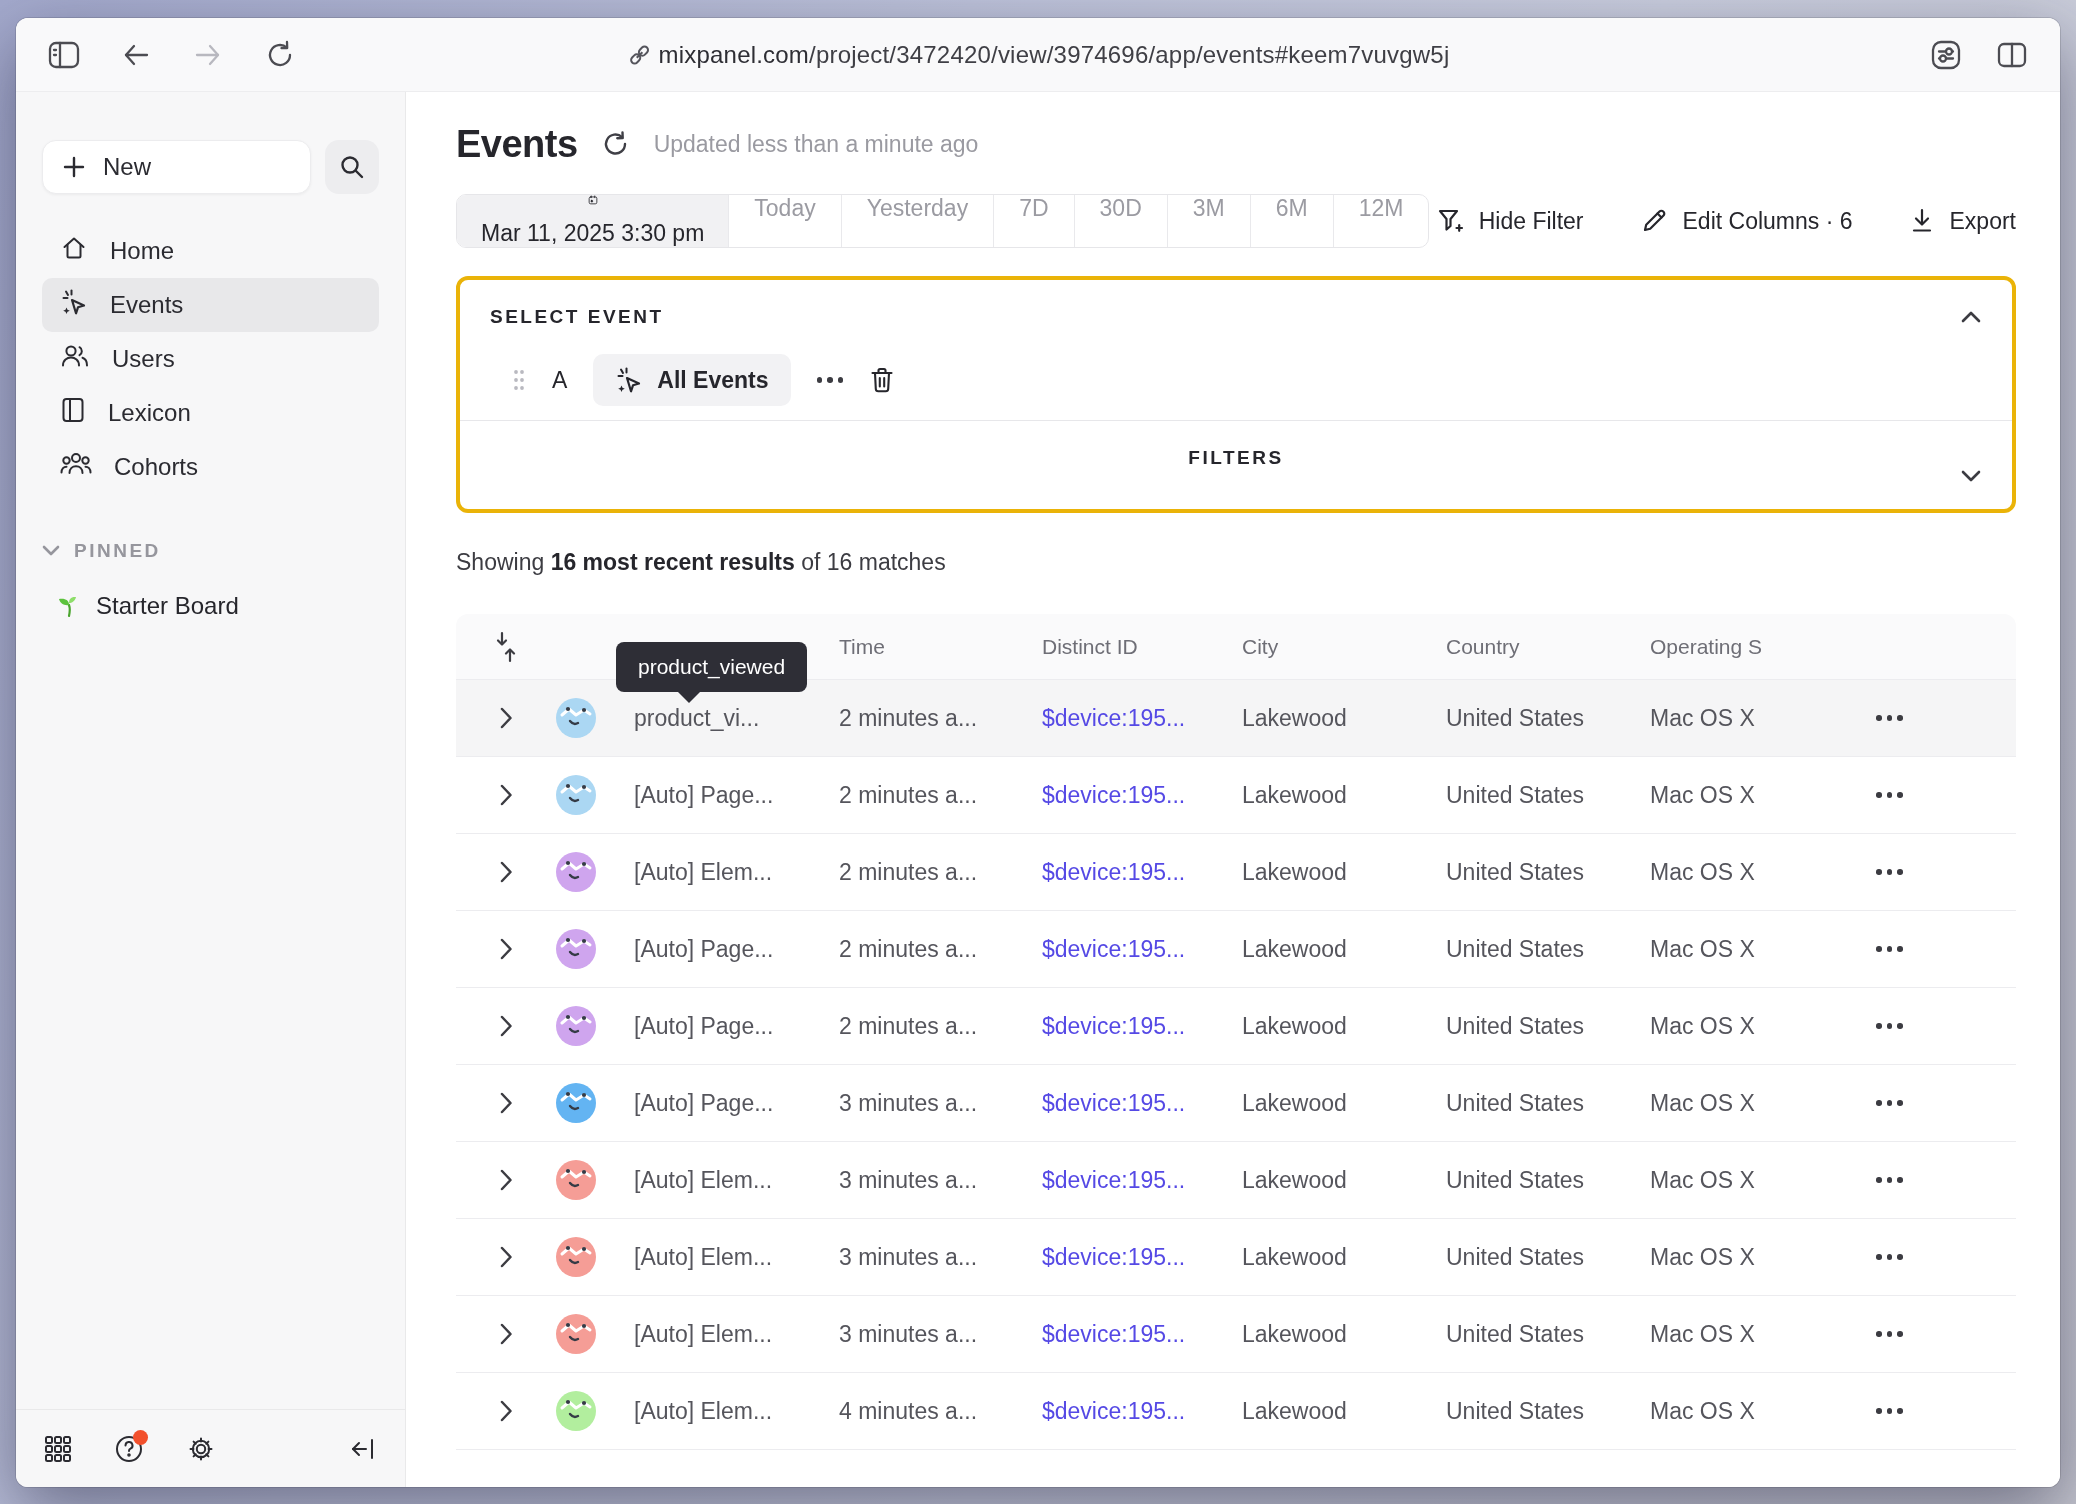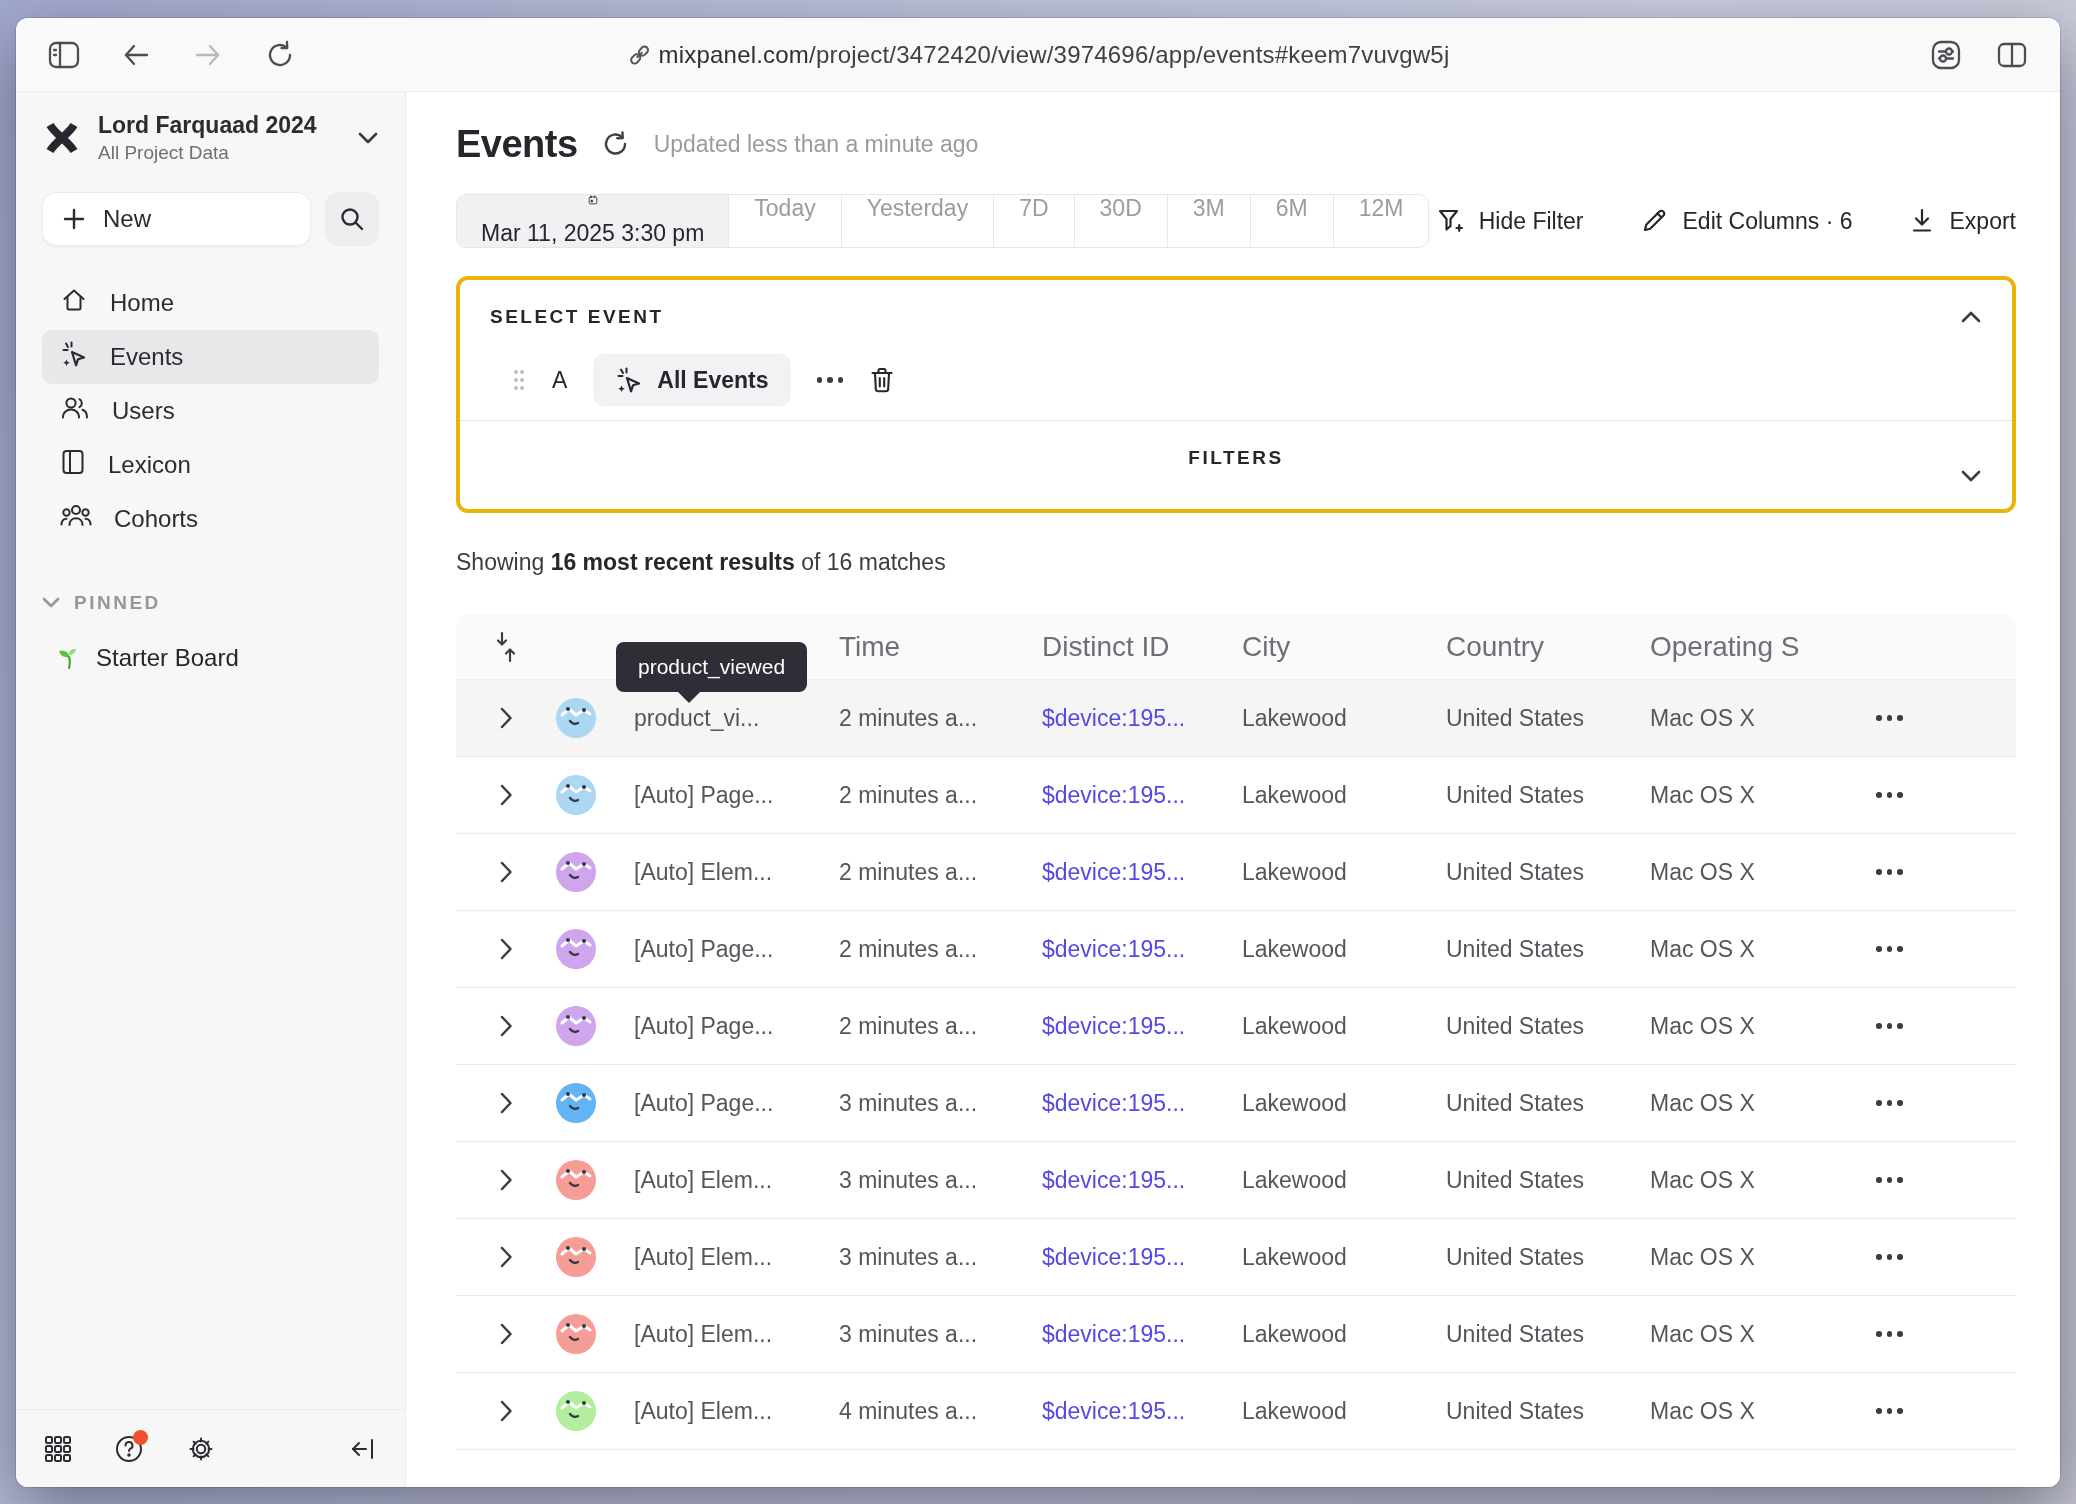--- a/index.html
+++ b/index.html
@@ -80,21 +80,21 @@
   .add-row { margin-top:18px; margin-bottom:16px; padding-left:84px; }
   .add-btn { display:inline-flex; align-items:center; gap:14px; font-size:23px; color:#26262c; cursor:pointer; }
   .add-btn svg { stroke:#26262c; stroke-width:2.4; stroke-linecap:round; }
   .qc-filters { border-top:1px solid #e7e7ea; padding:26px 30px; display:flex; align-items:center; font-size:19px; font-weight:700; letter-spacing:2.5px; color:#26262c;flex-direction:column; }
   .qc-filters .chev { margin-left:auto; cursor:pointer; }
   .showing { margin-top:36px; font-size:23px; color:#3c3c42; }
   .showing b { color:#26262c; }
   
   .etable { margin-top:38px; position:relative; }
   .thead, .trow { display:grid; grid-template-columns:100px 78px 205px 203px 200px 204px 204px 224px 1fr; align-items:center; }
-  .thead { height:66px; background:#fafafb; border-radius:12px 12px 0 0; border-bottom:1px solid #ececef; font-size:28px; color:#6e6e76; }
+  .thead { height:66px; background:#fafafb; border-radius:12px 12px 0 0; border-bottom:1px solid #ececef; font-size:21px; color:#6e6e76; }
   .th-sort { display:flex; justify-content:center; cursor:pointer; }
   .th-sort svg { stroke:#3c3c42; fill:none; stroke-width:2.2; stroke-linecap:round; stroke-linejoin:round; }
   .trow { height:77px; border-bottom:1px solid #ececef; font-size:23px; color:#55555c; background:#fff; }
   .trow.hovered { background:#f5f5f6; }
   .c-exp { display:flex; justify-content:center; cursor:pointer; }
   .c-exp svg { stroke:#3c3c42; fill:none; stroke-width:2.5; stroke-linecap:round; stroke-linejoin:round; }
   .c-av { display:flex; }
   .c-id { color:#5549e5; cursor:pointer; }
   .c-act { display:flex; padding-left:2px; }
   .tooltip { position:absolute; top:28px; left:160px; background:#2e2e36; color:#fff; font-size:21px; padding:13px 22px; border-radius:8px; white-space:nowrap; z-index:5; }
@@ -159,35 +159,20 @@
             <rect x="2" y="2" width="26" height="22" rx="5"></rect>
             <line x1="15" y1="2" x2="15" y2="24"></line>
           </svg>
       </div>
     </div>
   </div>
 
   <div class="app">
 
     <div class="sidebar">
-      <div class="project-row">
-        <svg width="40" height="40" viewBox="0 0 40 40">
-            <g stroke="#27272f" stroke-width="8" fill="none">
-              <path d="M8 7 C14 17 26 23 32 33"></path>
-              <path d="M32 7 C26 17 14 23 8 33"></path>
-            </g>
-          </svg>
-        <div class="project-meta">
-          <span class="project-name">Lord Farquaad 2024</span>
-          <span class="project-sub">All Project Data</span>
-        </div>
-        <svg class="chev" width="22" height="14" viewBox="0 0 22 14">
-            <polyline points="3,3 11,11 19,3"></polyline>
-          </svg>
-      </div>
 
       <div class="new-row">
         <div class="new-btn">
           <svg width="22" height="22" viewBox="0 0 22 22" stroke="#2b2b31" stroke-width="2.4" stroke-linecap="round">
               <line x1="11" y1="2" x2="11" y2="20"></line>
               <line x1="2" y1="11" x2="20" y2="11"></line>
             </svg>
           <span>New</span>
         </div>
         <div class="search-btn">

